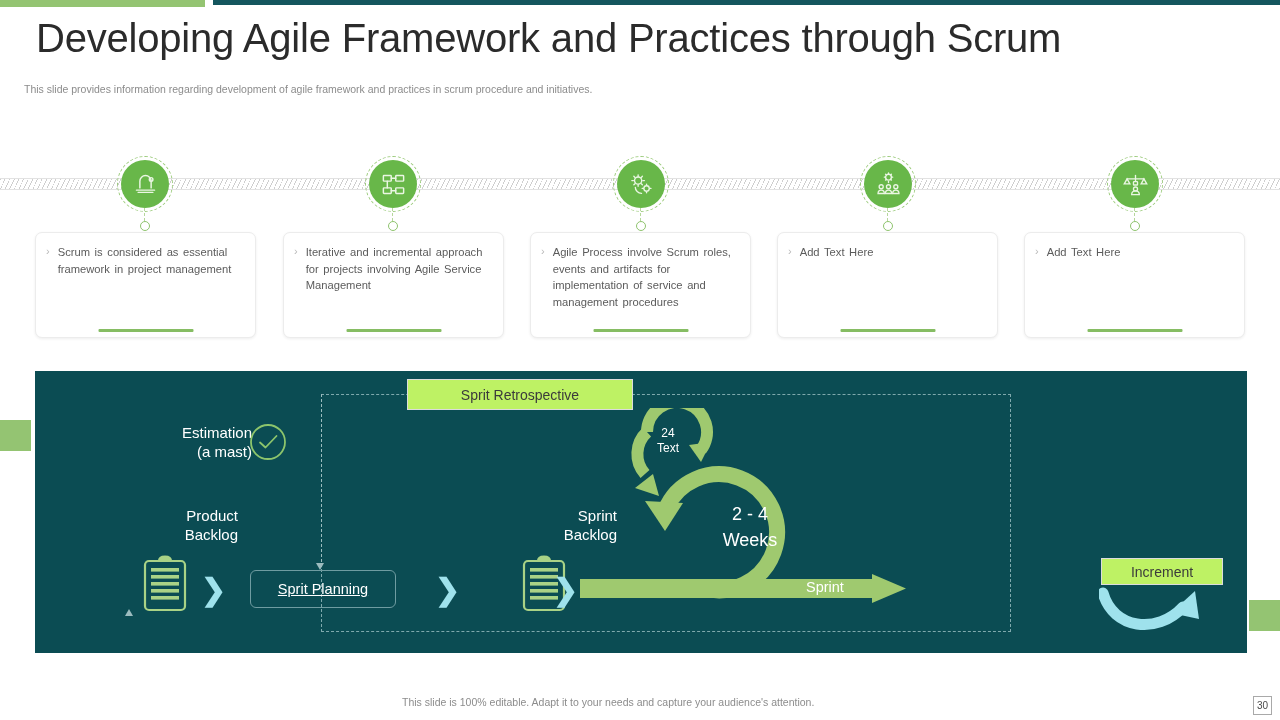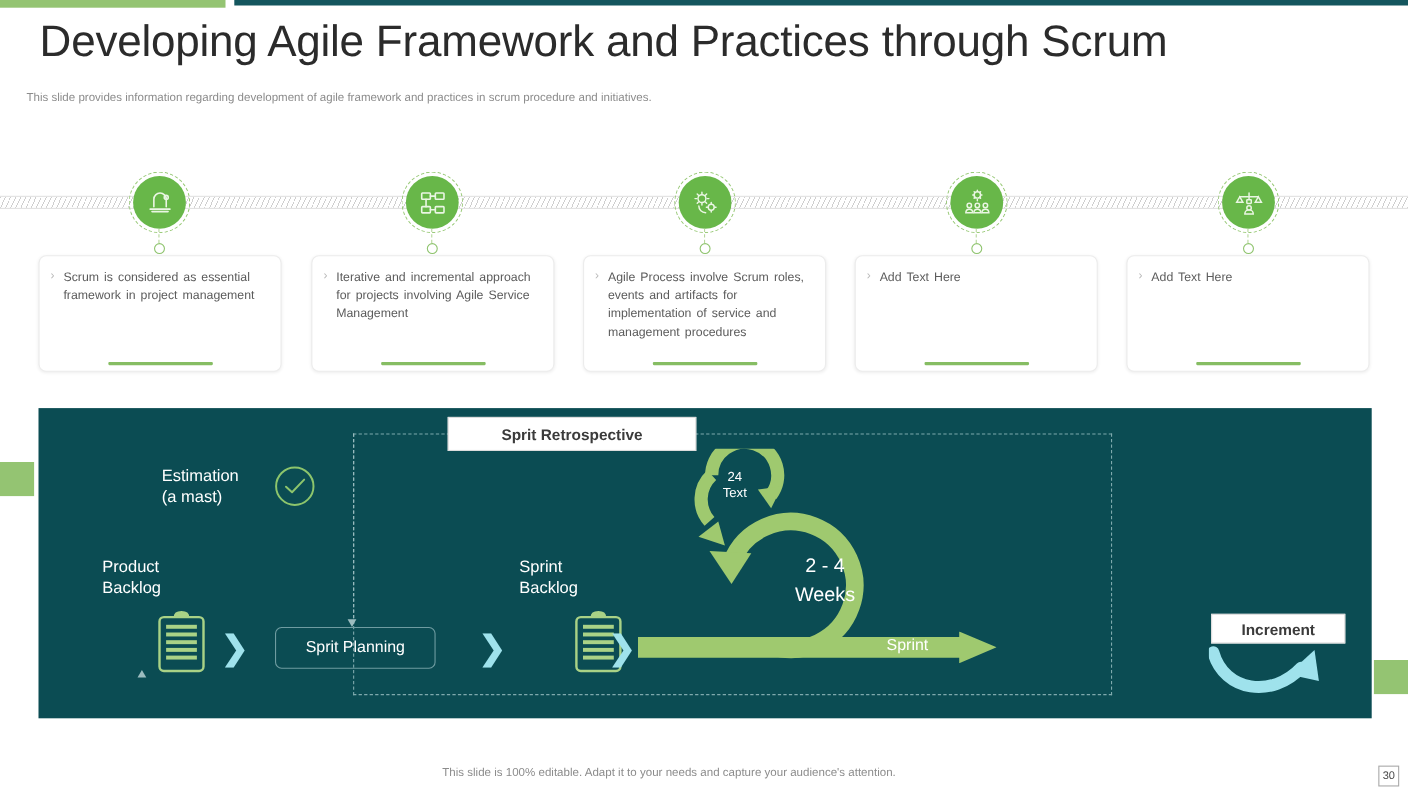--- a/index.html
+++ b/index.html
@@ -117,47 +117,47 @@
   }
   .dash-up-arrowhead {
     position: absolute; left: 90px; top: 238px;
     width: 0; height: 0;
     border-left: 4.5px solid transparent;
     border-right: 4.5px solid transparent;
     border-bottom: 7px solid #9cbcbf;
   }
 
   .white-chip {
-    position: absolute; background: #ffffff;
+    position: absolute; background: #bef264;
     border: 1px solid #dcdcdc;
     font-size: 14px; color: #3b3b3b;
-    display: flex; align-items: center; justify-content: center; font-weight: bold;
+    display: flex; align-items: center; justify-content: center;
   }
   .chip-retro { left: 372px; top: 8px; width: 226px; height: 31px; }
   .chip-increment { left: 1066px; top: 187px; width: 122px; height: 27px; }
 
   .panel-label {
-    position: absolute; color: #ffffff; text-align: left;
+    position: absolute; color: #ffffff; text-align: right;
     font-size: 15px; line-height: 19px;
   }
 
   .clipboard { position: absolute; width: 46px; height: 58px; }
   .clipboard svg { width: 46px; height: 58px; display: block; }
 
   .chev-big {
     position: absolute; color: #9fe2ec; font-size: 30px;
     font-weight: bold; line-height: 1;
   }
 
   .pill-box {
     position: absolute; border: 1px solid #6f9ca1; border-radius: 6px;
     display: flex; align-items: center; justify-content: center;
     color: #ffffff; font-size: 14.5px;
   }
-  .pill-planning { left: 215px; top: 199px; width: 146px; height: 38px; }
+  .pill-planning { left: 215px; top: 199px; width: 146px; height: 38px; text-decoration: underline; }
   .pill-review   { left: 903px; top: 199px; width: 145px; height: 38px; }
 
   .estimation-check {
     position: absolute; left: 214px; top: 52px; width: 38px; height: 38px;
   }
 
   .sprint-arrow { position: absolute; left: 545px; top: 203px; width: 326px; height: 29px; }
   .sprint-arrow-label {
     position: absolute; left: 771px; top: 208px;
     color: #ffffff; font-size: 14.5px;

